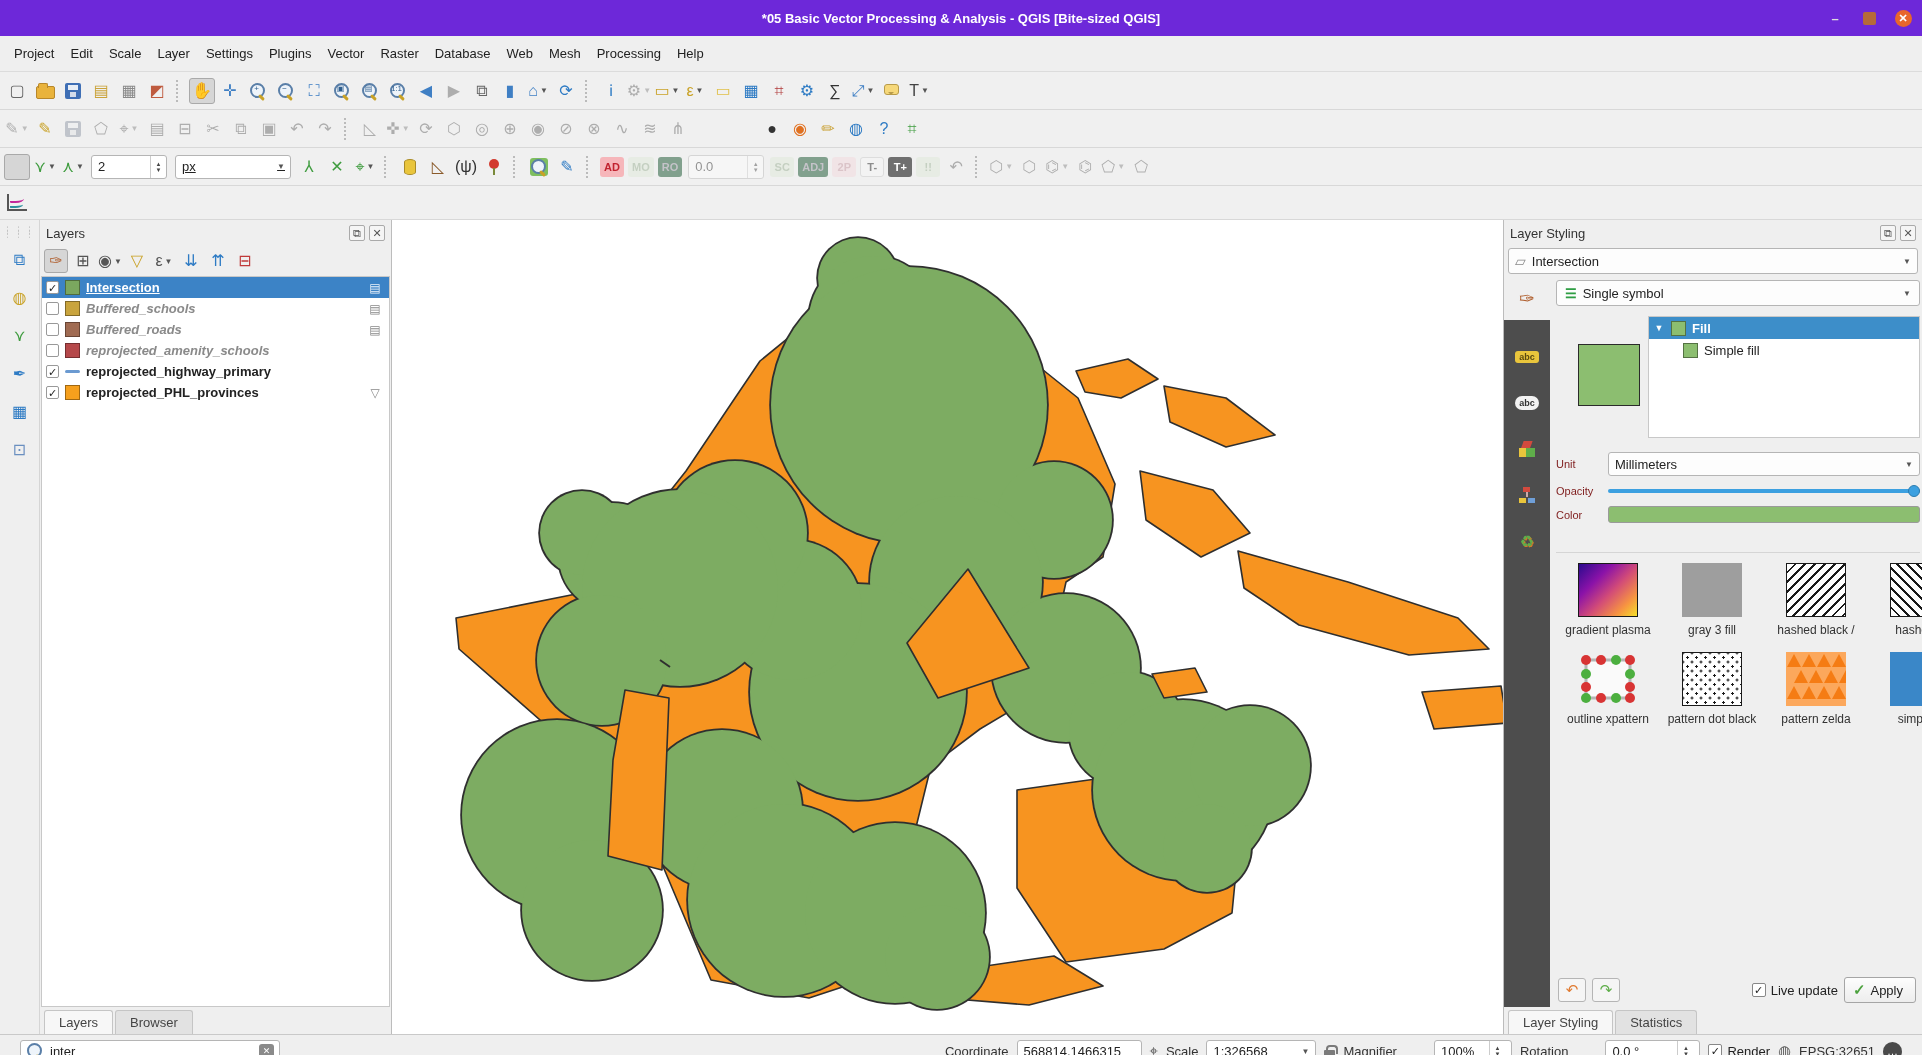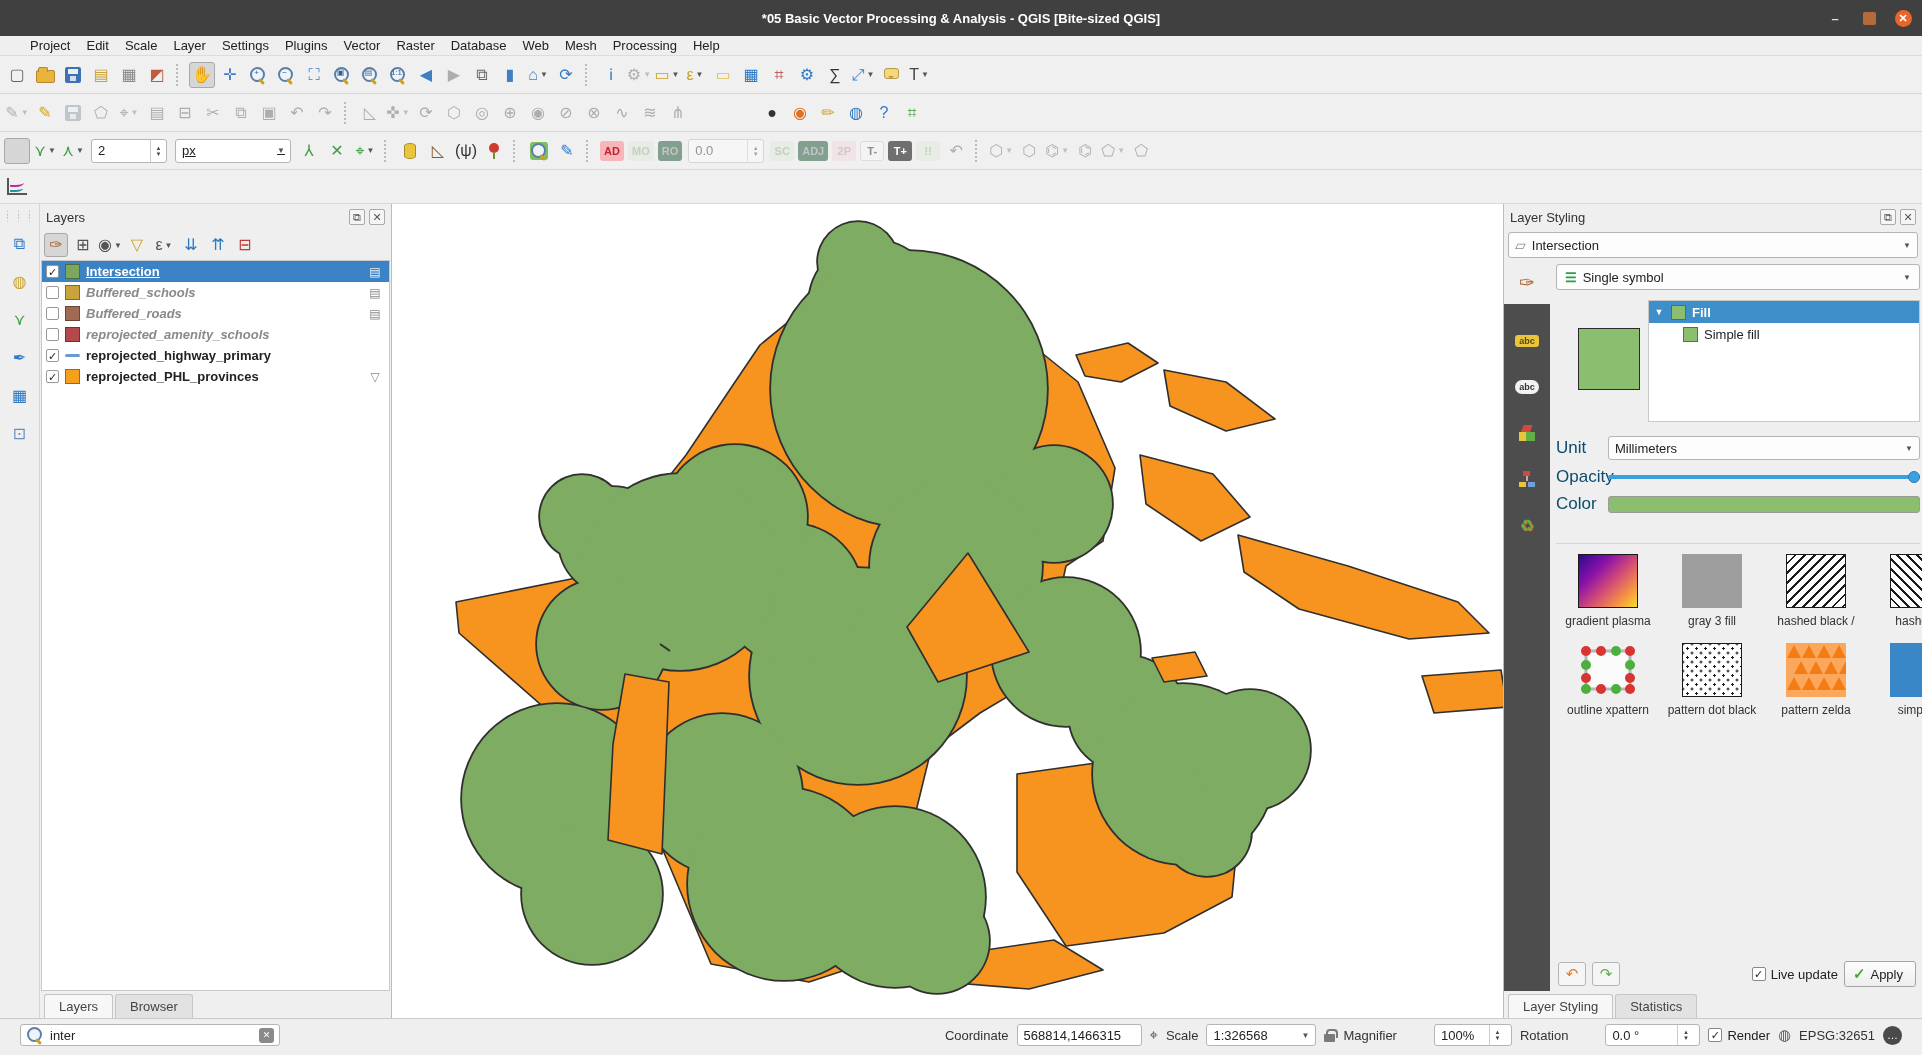--- a/index.html
+++ b/index.html
@@ -1,24 +1,24 @@
 <!DOCTYPE html>
 <html><head>
 <meta charset="utf-8">
 <style>
 * { margin:0; padding:0; box-sizing:border-box; }
 html,body { width:1922px; height:1055px; overflow:hidden; font-family:"Liberation Sans",sans-serif; font-size:13px; color:#222; background:#efefef; }
-.titlebar { height:36px; background:#404040; display:flex; align-items:center; color:#fff; position:relative; }
+.titlebar { height:36px; background:#6d28d9; display:flex; align-items:center; color:#fff; position:relative; }
 .title-text { flex:1; text-align:center; font-weight:bold; font-size:13px; }
 .win-btns { position:absolute; right:10px; top:0; height:36px; display:flex; align-items:center; gap:16px; }
 .wb { width:18px; height:18px; display:flex; align-items:center; justify-content:center; cursor:pointer; }
 .wb-min { color:#ddd; font-weight:bold; }
 .wb-max { width:13px; height:13px; background:#b66a38; border-radius:2px; }
 .wb-close { width:17px; height:17px; background:#e8662c; border-radius:50%; color:#fff; font-size:11px; font-weight:bold; line-height:17px; text-align:center; }
-.menubar { height:20px; background:#efefef; display:flex; align-items:center; padding-left:22px; border-bottom:1px solid #dcdcdc; }
+.menubar { height:36px; background:#efefef; display:flex; align-items:center; padding-left:6px; border-bottom:1px solid #dcdcdc; }
 .menu-item { padding:2px 8px; cursor:pointer; }
 .toolbar { background:#f0f0f0; border-bottom:1px solid #d8d8d8; display:flex; align-items:center; padding:0 4px; gap:2px; }
 .tb1{height:38px;} .tb2{height:38px;} .tb3{height:38px;} .tb4{height:34px;}
 .tb-sep { width:7px; height:22px; border-left:2px dotted #bbb; margin:0 4px; }
 .tb-gap { width:64px; }
 .tbtn { min-width:26px; height:26px; display:inline-flex; align-items:center; justify-content:center; border-radius:3px; cursor:pointer; position:relative; }
 .tbtn.pressed { background:#d6d6d6; border:1px solid #a9a9a9; }
 .tbtn.faded { opacity:.32; filter:grayscale(70%); }
 .ico { font-size:16px; line-height:1; font-style:normal; display:inline-flex; align-items:center; justify-content:center; }
 .caret { font-size:8px; color:#555; margin-left:2px; }
@@ -112,21 +112,21 @@
 .tree-zone { display:flex; margin-top:10px; gap:8px; }
 .sym-preview { width:62px; height:62px; background:#8cbe70; border:1.5px solid #2b2b2b; margin:28px 0 0 22px; flex:none; }
 .sym-tree { flex:1; background:#fff; border:1px solid #c8c8c8; height:122px; margin-right:2px; }
 .tr-row { height:22px; display:flex; align-items:center; gap:6px; padding:0 4px; font-size:13px; }
 .tr-row.sel { background:#3d8ec9; color:#fff; font-weight:bold; }
 .tr-arrow { font-size:9px; width:12px; text-align:center; }
 .tr-sw { width:15px; height:15px; background:#8cbe70; border:1px solid rgba(0,0,0,.4); }
 .tr-child { padding-left:34px; }
 .prop-rows { margin-top:14px; padding-right:2px; }
 .prow { display:flex; align-items:center; margin-bottom:7px; }
-.prow label { width:52px; flex:none; font-size:17px; color:#0c4a6e; }
+.prow label { width:52px; flex:none; font-size:11px; color:#7f1d1d; }
 .pcombo { flex:1; height:24px; background:#fdfdfd; border:1px solid #b5b5b5; border-radius:3px; display:flex; align-items:center; justify-content:space-between; padding:0 6px; }
 .slider { flex:1; height:16px; position:relative; display:flex; align-items:center; }
 .slider .track { width:100%; height:4px; background:#3ca0e0; border-radius:2px; }
 .slider .knob { position:absolute; right:0; top:2px; width:12px; height:12px; background:#3ca0e0; border-radius:50%; border:1px solid #2b7cb0; }
 .color-btn { flex:1; height:17px; background:#8cbe70; border:1px solid #9a9a9a; border-radius:3px; }
 .fav-search { height:26px; margin:26px 2px 6px 0; background:#fff; border:1px solid #b5b5b5; border-radius:3px; display:flex; align-items:center; gap:8px; padding:0 6px; border-top:1px solid #c5c5c5; }
 .divider-line { border-top:1px solid #d5d5d5; margin:22px 2px 0 0; }
 .sym-grid { display:grid; grid-template-columns:repeat(4,104px); row-gap:14px; margin-top:10px; overflow:hidden; flex:1; align-content:start; }
 .sym-cell { display:flex; flex-direction:column; align-items:center; gap:6px; cursor:pointer; }
 .sym-sq { width:60px; height:54px; }

